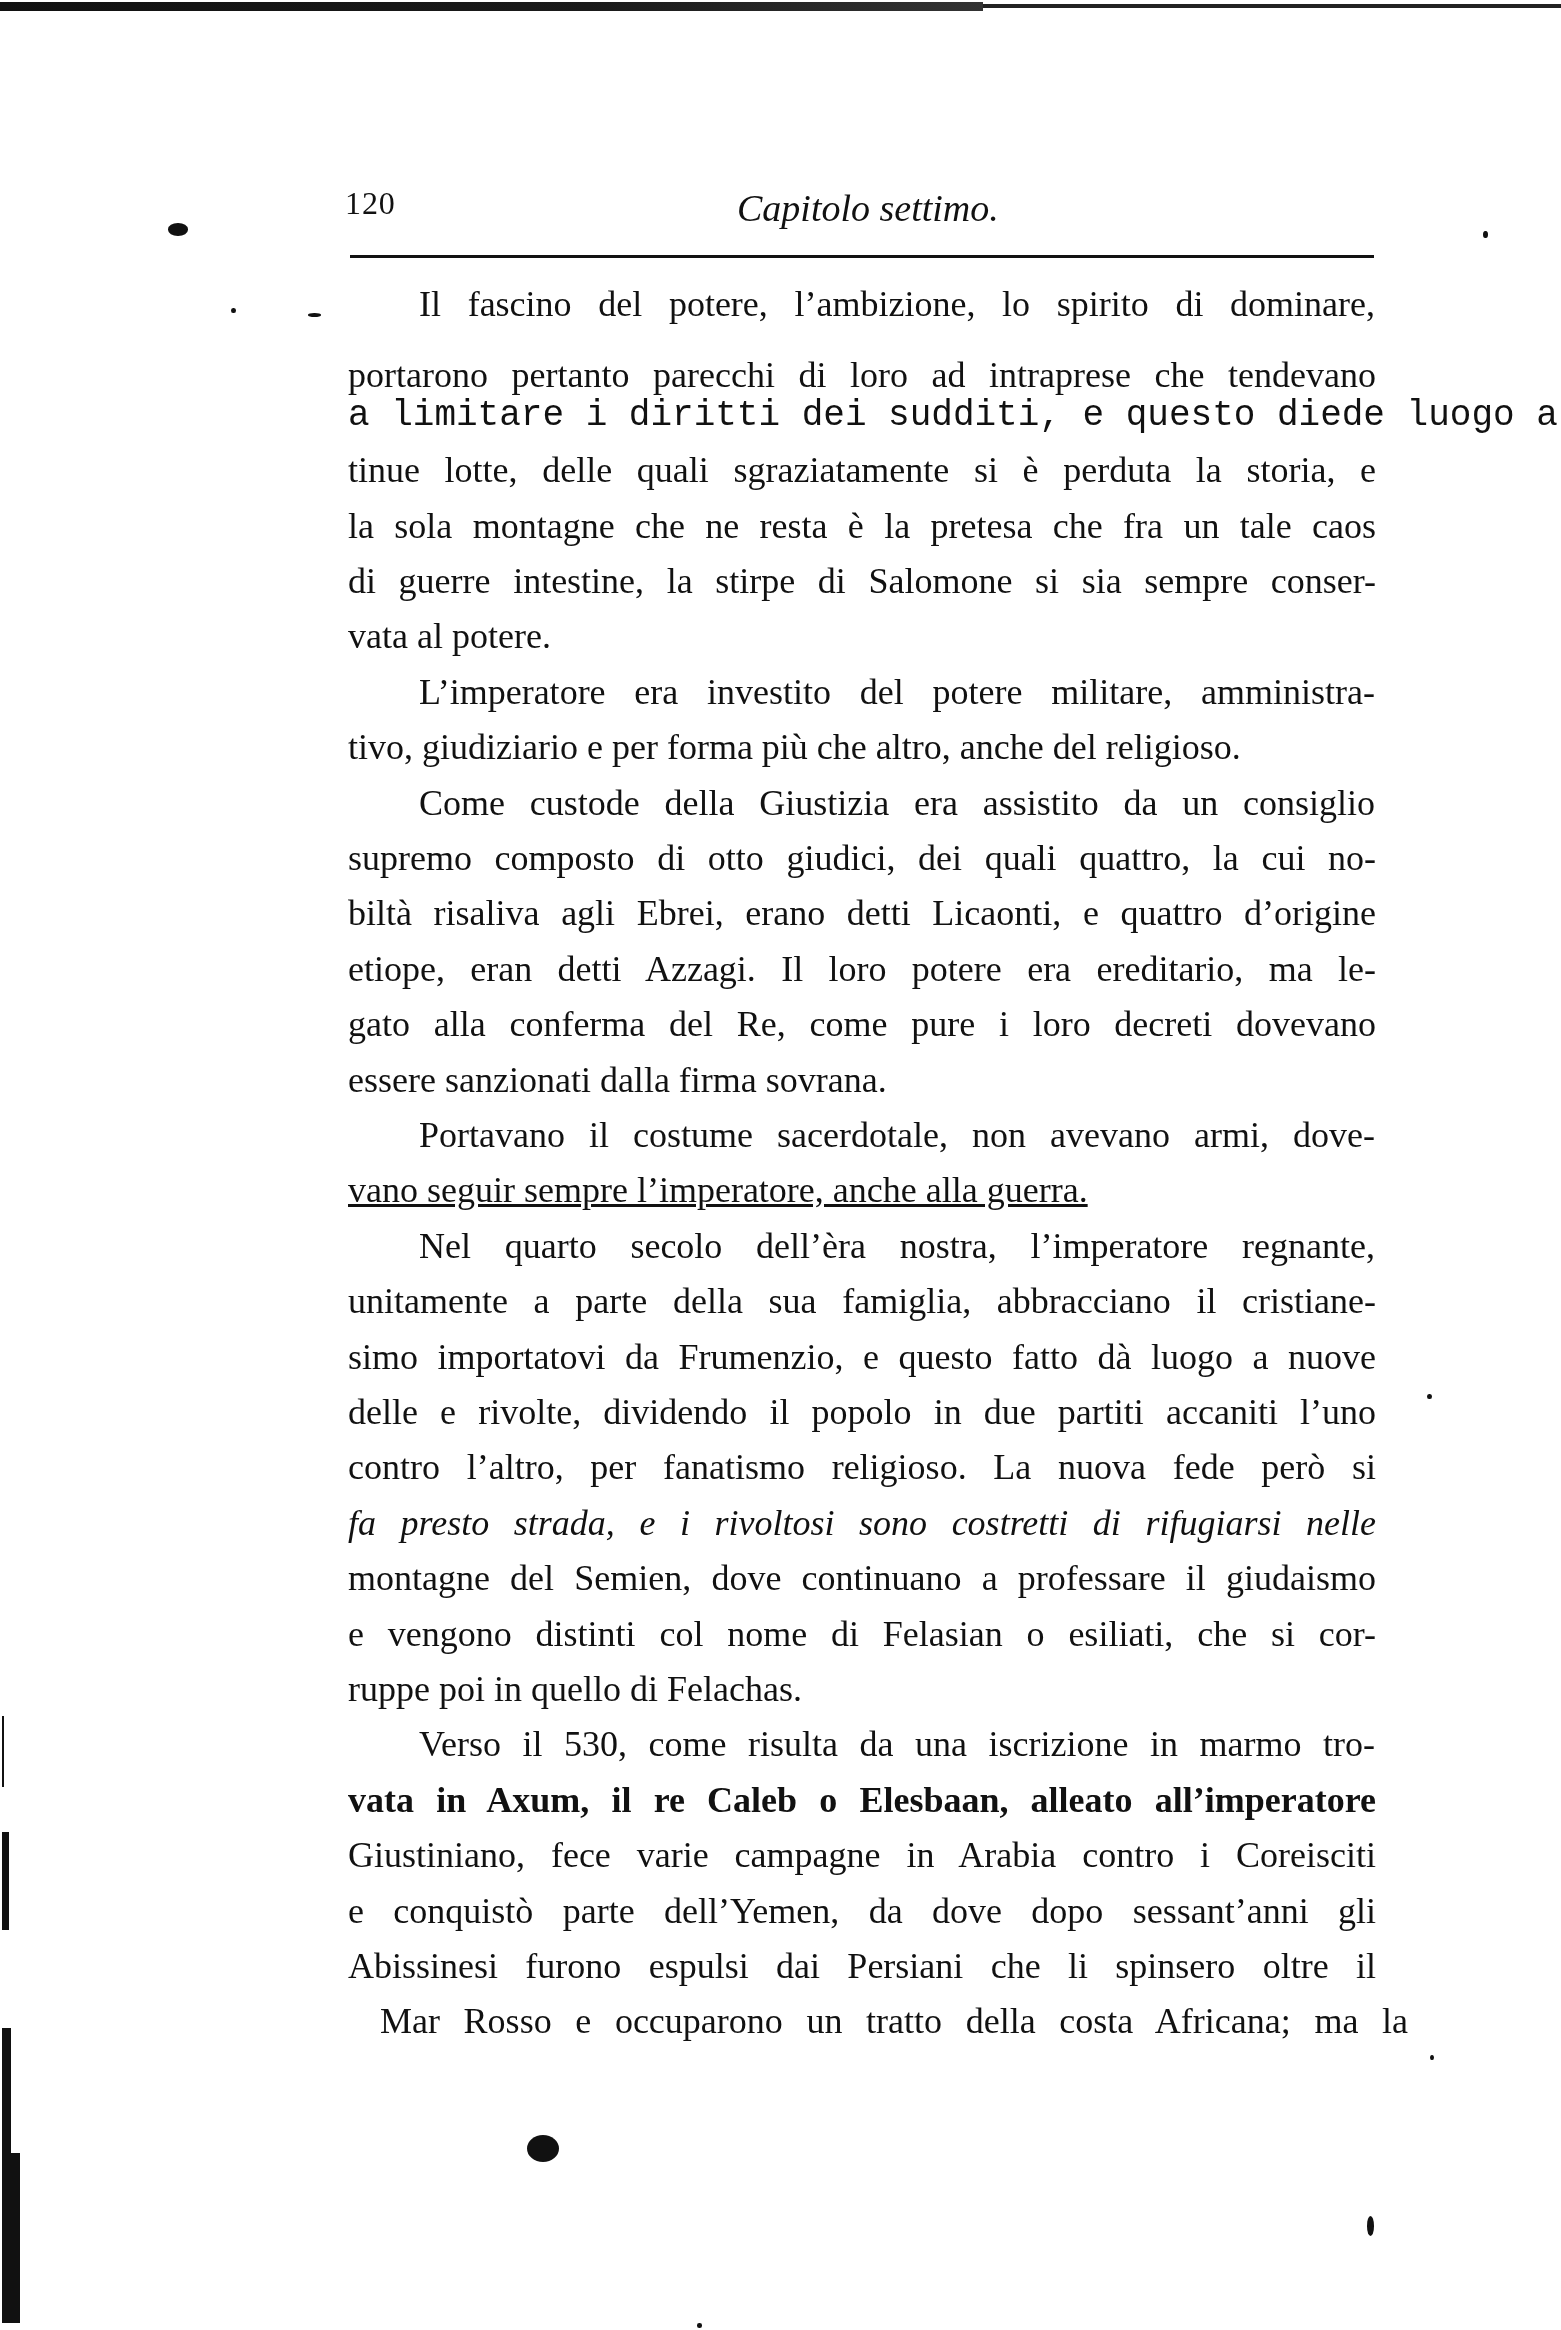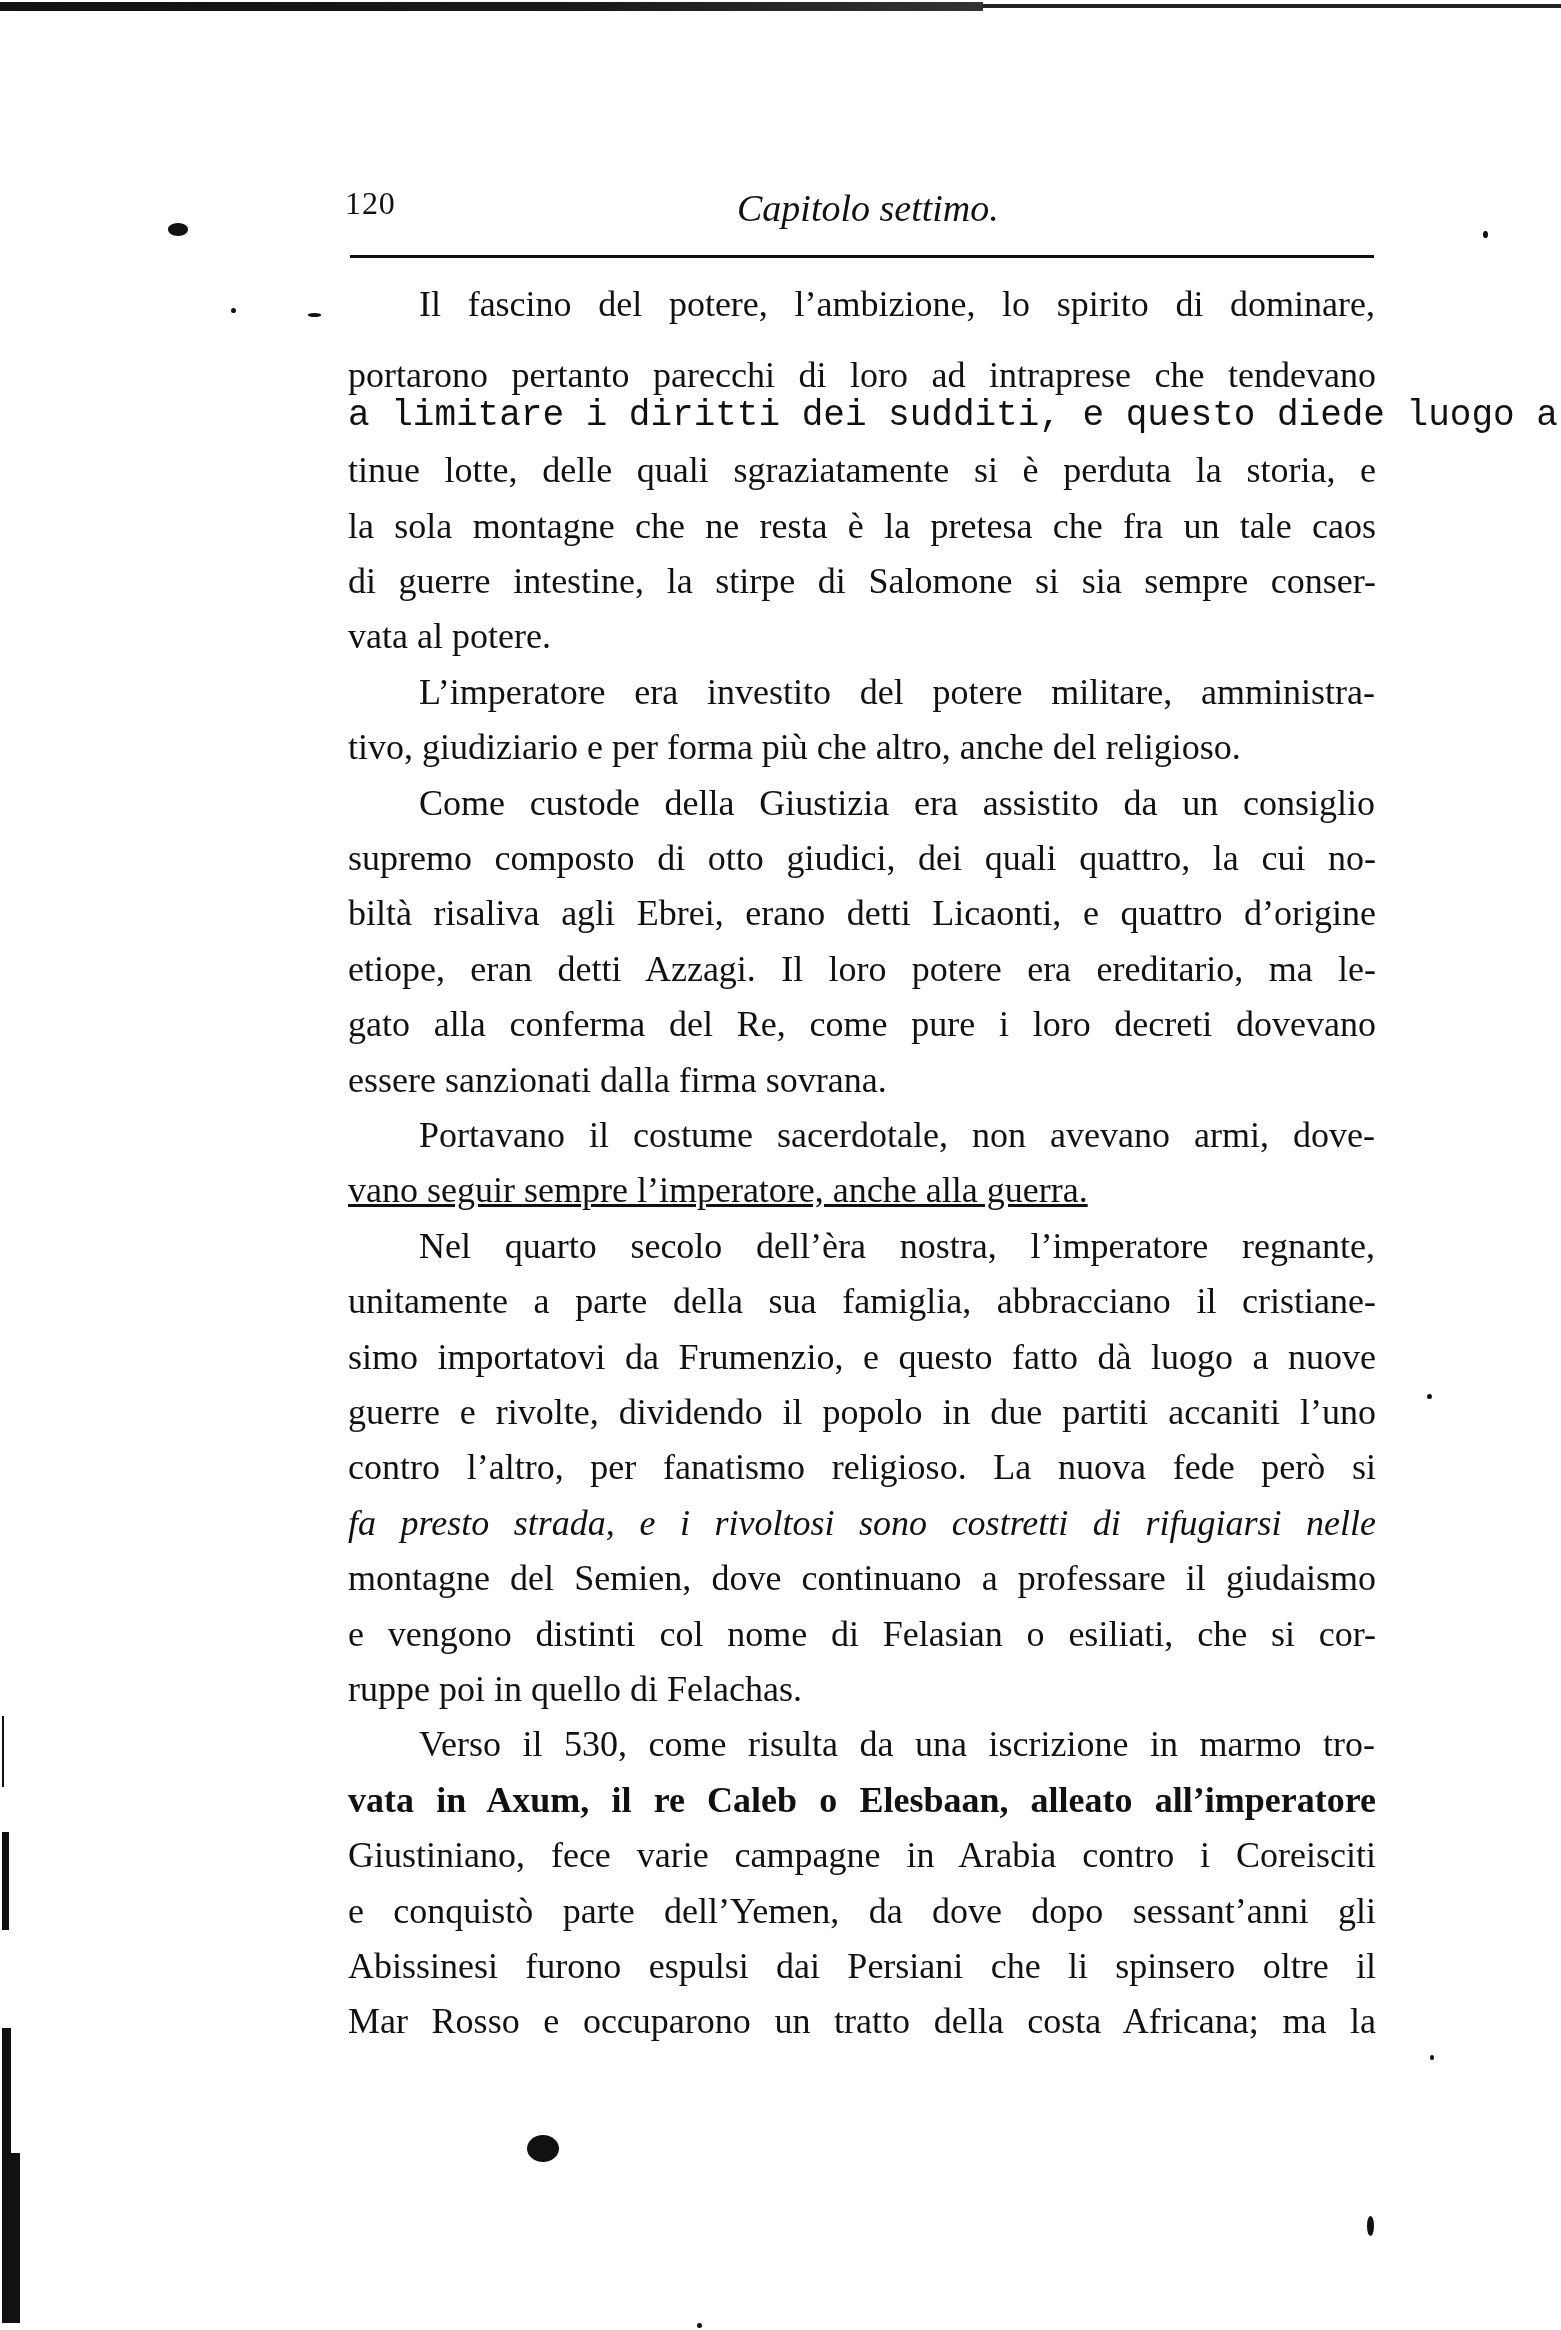--- a/index.html
+++ b/index.html
@@ -61,26 +61,26 @@
     <div class="line" style="top: 554px;">supremo composto di otto giudici, dei quali quattro, la cui no-</div>
     <div class="line" style="top: 609px;">biltà risaliva agli Ebrei, erano detti Licaonti, e quattro d’origine</div>
     <div class="line" style="top: 665px;">etiope, eran detti Azzagi. Il loro potere era ereditario, ma le-</div>
     <div class="line" style="top: 720px;">gato alla conferma del Re, come pure i loro decreti dovevano</div>
     <div class="line last" style="top: 776px;">essere sanzionati dalla firma sovrana.</div>
     <div class="line indent" style="top: 831px;">Portavano il costume sacerdotale, non avevano armi, dove-</div>
     <div class="line last" style="top: 886px; text-decoration: underline;">vano seguir sempre l’imperatore, anche alla guerra.</div>
     <div class="line indent" style="top: 942px;">Nel quarto secolo dell’èra nostra, l’imperatore regnante,</div>
     <div class="line" style="top: 997px;">unitamente a parte della sua famiglia, abbracciano il cristiane-</div>
     <div class="line" style="top: 1053px;">simo importatovi da Frumenzio, e questo fatto dà luogo a nuove</div>
-    <div class="line" style="top: 1108px;">guerre e rivolte, dividendo il popolo in due partiti accaniti l’uno</div>
+    <div class="line" style="top: 1108px;">delle e rivolte, dividendo il popolo in due partiti accaniti l’uno</div>
     <div class="line" style="top: 1163px;">contro l’altro, per fanatismo religioso. La nuova fede però si</div>
     <div class="line" style="top: 1219px; font-style: italic;">fa presto strada, e i rivoltosi sono costretti di rifugiarsi nelle</div>
     <div class="line" style="top: 1274px;">montagne del Semien, dove continuano a professare il giudaismo</div>
     <div class="line" style="top: 1330px;">e vengono distinti col nome di Felasian o esiliati, che si cor-</div>
     <div class="line last" style="top: 1385px;">ruppe poi in quello di Felachas.</div>
     <div class="line indent" style="top: 1440px;">Verso il 530, come risulta da una iscrizione in marmo tro-</div>
     <div class="line" style="top: 1496px; font-weight: bold;">vata in Axum, il re Caleb o Elesbaan, alleato all’imperatore</div>
     <div class="line" style="top: 1551px;">Giustiniano, fece varie campagne in Arabia contro i Coreisciti</div>
     <div class="line" style="top: 1607px;">e conquistò parte dell’Yemen, da dove dopo sessant’anni gli</div>
     <div class="line" style="top: 1662px;">Abissinesi furono espulsi dai Persiani che li spinsero oltre il</div>
-    <div class="line" style="top: 1717px;">Mar Rosso e occuparono un tratto della costa Africana; ma la</div>
+    <div class="line" style="top: 1717px; margin-left: 32px;">Mar Rosso e occuparono un tratto della costa Africana; ma la</div>
   </div>
 
 
 </body></html>

